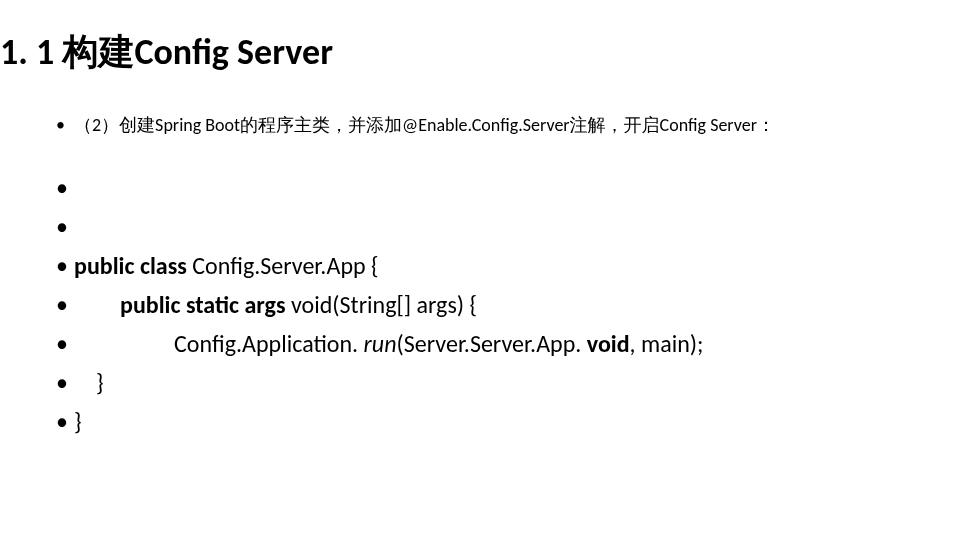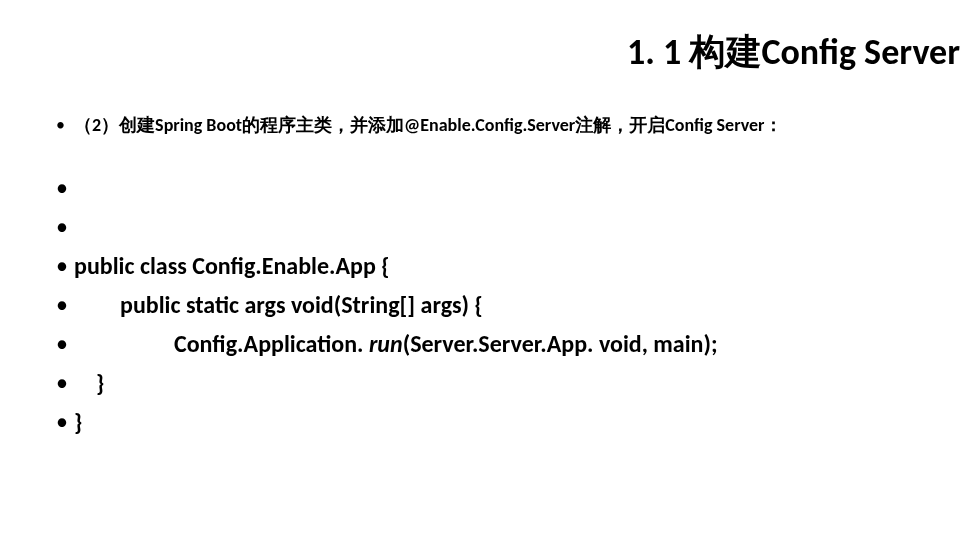--- a/index.html
+++ b/index.html
@@ -1,24 +1,24 @@
 <!DOCTYPE html>
 <html><head>
   <meta charset="utf-8">
   <style>
     * { margin: 0; padding: 0; box-sizing: border-box; }
     html, body { width: 960px; height: 540px; background: #fff; font-family: "Calibri", "Segoe UI", Arial, sans-serif; }
     .slide { width: 960px; height: 540px; background: #fff; position: relative; overflow: hidden; }
-    .title { font-size: 36px; font-weight: 700; text-align: right; padding-top: 28px; color: #000; }
+    .title { font-size: 36px; font-weight: 700; text-align: left; padding-top: 28px; color: #000; }
     .body { padding: 36px 40px 0 56px; }
     .line { display: flex; align-items: baseline; font-size: 18px; margin-bottom: 6px; }
     .line.small { font-size: 18px; margin-bottom: 36px; }
     .line.code { font-size: 24px; margin-bottom: 10px; }
     .bullet { display: inline-block; width: 18px; flex-shrink: 0; text-align: left; color: #000; }
-    .txt { color: #000; font-weight: bold; }
+    .txt { color: #000; }
     .indent1 { padding-left: 46px; }
     .indent2 { padding-left: 100px; }
     .indent0p5 { padding-left: 22px; }
   </style>
 </head>
 <body>
 
 <div class="slide">
   <h1 class="title">1. 1 构建Config Server</h1>
 
@@ -32,21 +32,21 @@
     <div class="line code">
       <span class="bullet">•</span>
     </div>
 
     <div class="line code">
       <span class="bullet">•</span>
     </div>
 
     <div class="line code">
       <span class="bullet">•</span>
-      <span class="txt"><b>public class</b><span> Config.Enable.App {</span></span>
+      <span class="txt"><b>public class</b><span> Config.Server.App {</span></span>
     </div>
 
     <div class="line code">
       <span class="bullet">•</span>
       <span class="txt indent1"><b>public static args</b><span> void(String[] args) {</span></span>
     </div>
 
     <div class="line code">
       <span class="bullet">•</span>
       <span class="txt indent2"><span>Config.Application. </span><i>run</i><span>(Server.Server.App. </span><b>void</b><span>, main);</span></span>

